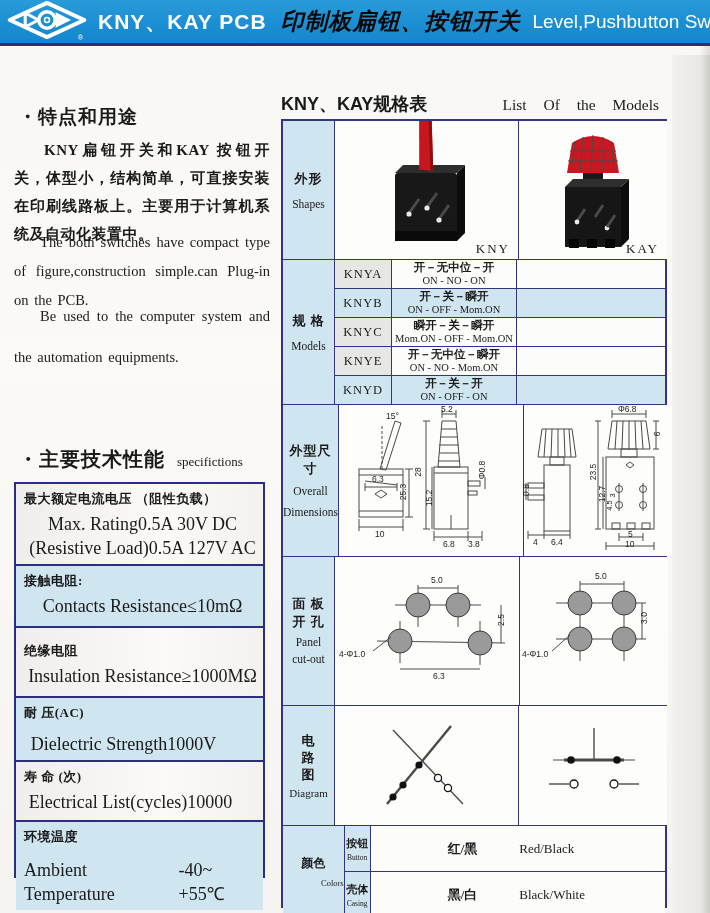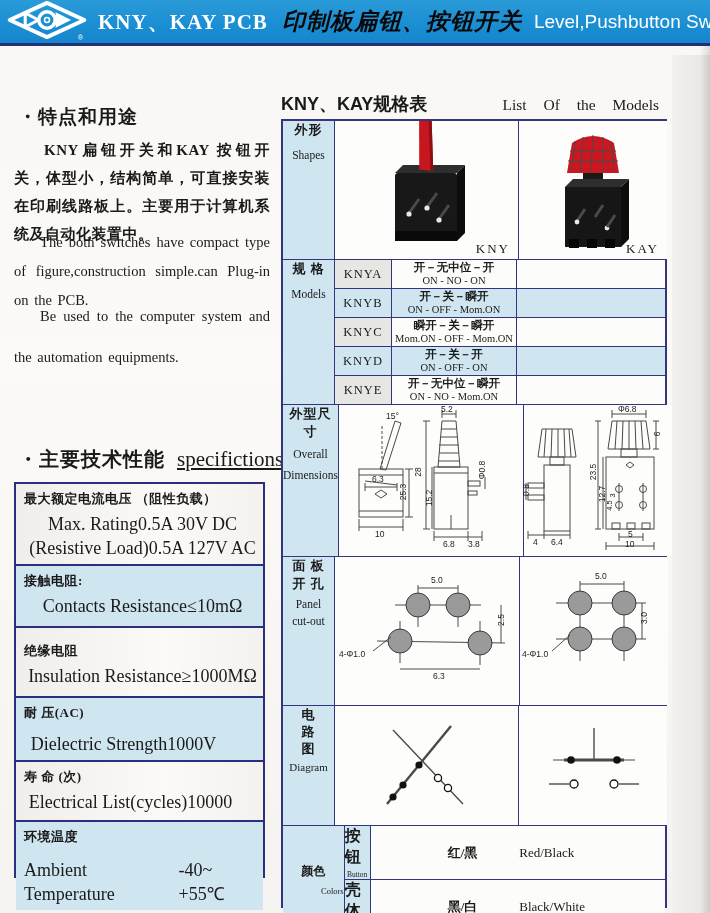--- a/index.html
+++ b/index.html
@@ -14,41 +14,41 @@
   .edge-shade { position:absolute; top:0; right:0; width:10px; height:100%;
     background:linear-gradient(90deg, rgba(0,0,0,0) 0%, rgba(80,80,75,0.18) 100%); }
   .right-margin { position:absolute; top:55px; left:672px; width:38px; height:858px;
     background:linear-gradient(90deg,#f1f0ec,#e7e6e2); }
 
   
   .banner { position:absolute; left:0; top:0; width:710px; height:46px;
     background:linear-gradient(180deg,#2a9bd8 0%,#1b8fd4 55%,#1686cb 100%);
     border-bottom:3px solid #223076; display:flex; align-items:center; }
   .banner .logo { margin-left:6px; flex:0 0 auto; }
-  .banner .brand { color:#ffffff; font-family:Liberation Serif, serif;
+  .banner .brand { color:#ffffff; font-family:Liberation Sans, sans-serif;
     font-size:21px; font-weight:bold; margin-left:10px; letter-spacing:1px; white-space:nowrap; }
   .banner .t-cn { color:#090909; font-family:"Liberation Sans",sans-serif;
     font-size:23px; font-weight:bold; font-style:italic; margin-left:14px;
     letter-spacing:1px; white-space:nowrap; }
   .banner .t-en { color:#ffffff; font-family:"Liberation Sans",sans-serif;
     font-size:19px; margin-left:12px; white-space:nowrap; }
 
   
   .feat-head { position:absolute; left:18px; top:104px; font-family:"Liberation Sans",sans-serif;
     font-size:19px; font-weight:bold; letter-spacing:1px; }
   .feat-cn { position:absolute; left:14px; top:136px; width:256px; font-size:15px; font-weight:bold;
     line-height:28px; text-align:justify; text-indent:2em; letter-spacing:0.5px; }
   .feat-en1 { position:absolute; left:14px; top:228px; width:256px; font-size:14.5px;
     line-height:29px; text-align:justify; text-indent:1.8em; word-spacing:2px; }
   .feat-en2 { position:absolute; left:14px; top:296px; width:256px; font-size:14.5px;
     line-height:41px; text-align:justify; text-indent:1.8em; word-spacing:2px; }
 
   .spec-head { position:absolute; left:18px; top:446px; white-space:nowrap; }
   .spec-head .cn { font-family:"Liberation Sans",sans-serif; font-size:20px; font-weight:bold; letter-spacing:1px; }
-  .spec-head .en { font-size:21px; margin-left:12px;text-decoration:underline; }
+  .spec-head .en { font-size:13px; margin-left:12px; }
 
   .spec-table { position:absolute; left:14px; top:482px; width:251px; height:396px;
     border:2.5px solid #2e2e80; display:flex; flex-direction:column; }
   .spec-row { border-bottom:2px solid #2e2e80; padding:6px 0 4px 8px; position:relative; flex:0 0 auto; }
   .spec-row:last-child { border-bottom:none; flex:1 1 auto; }
   .spec-row.white { background:linear-gradient(90deg,#efeeea 0%,#fbfaf7 60%,#f3f2ee 100%); }
   .spec-row.blue { background:#cfe5f0; }
   .spec-cn { font-size:13px; font-weight:bold; letter-spacing:0.5px; margin-bottom:4px; }
   .spec-line { display:flex; justify-content:center; font-size:18px; line-height:24px; }
   .spec-line .val { padding-right:2px; }
@@ -57,21 +57,21 @@
   .list-title { position:absolute; left:281px; top:92px; width:386px; display:flex; align-items:baseline; }
   .list-title .cn { font-family:"Liberation Sans",sans-serif; font-size:18px; font-weight:bold; }
   .list-title .en { font-size:15.5px; margin-left:auto; word-spacing:13px; padding-right:8px; }
 
   .main-table { position:absolute; left:281px; top:119px; width:386px; height:789px;
     border:2px solid #35357f; display:flex; flex-direction:column; background:#fdfdfb; }
   .mt-row { display:flex; border-bottom:1.5px solid #35357f; }
   .mt-row:last-child { border-bottom:none; }
   .cell { border-right:1.5px solid #35357f; position:relative; }
   .cell:last-child { border-right:none; }
-  .lbl { background:#cfe5f0; display:flex; flex-direction:column; align-items:center; 
+  .lbl { background:#cfe5f0; display:flex; flex-direction:column; align-items:center; justify-content:center;
     text-align:center; }
   .lbl .cn { font-size:13px; font-weight:bold; letter-spacing:1px; }
   .lbl .en { font-size:11.5px; margin-top:10px; }
   .white-cell { background:#fdfdfb; }
 
   
   .row-shapes { flex:0 0 137px; }
   .cap { position:absolute; right:8px; bottom:2px; font-size:13px; letter-spacing:2px; }
 
   
@@ -107,21 +107,21 @@
   .colors-block { flex:0 0 91px; }
   .c-lbl { flex:0 0 26px; border-right:1px solid #35357f; background:#cfe5f0;
     display:flex; flex-direction:column; align-items:center; justify-content:center; }
   .c-lbl .cn { font-size:12px; font-weight:bold; }
   .c-lbl .en { font-size:8.5px; margin-top:6px;padding-left:38px; }
   .c-rows { flex:1 1 auto; display:flex; flex-direction:column; }
   .c-row { flex:1 1 0; display:flex; border-bottom:1.5px solid #35357f; }
   .c-row:last-child { border-bottom:none; }
   .c-part { flex:0 0 26px; border-right:1.5px solid #35357f; background:#cfe5f0;
     display:flex; flex-direction:column; align-items:center; justify-content:center; }
-  .c-part .cn { font-size:16px; font-weight:bold; }
+  .c-part .cn { font-size:11px; font-weight:bold; }
   .c-part .en { font-size:7.5px; margin-top:2px; }
   .c-val { flex:1 1 auto; background:#fcfcfa; display:flex; align-items:center; }
   .c-val .cn { font-size:13px; font-weight:bold; margin-left:77px; }
   .c-val .en { font-size:13px; margin-left:42px; }
 </style>
 </head>
 <body>
 
 <div id="page">
   <div class="right-margin"></div>
@@ -282,33 +282,33 @@
           <div class="m-empty"></div>
         </div>
         <div class="m-row odd">
           <div class="m-name">KNYC</div>
           <div class="m-desc">
               <span class="cn">瞬开－关－瞬开</span>
             <span class="en">Mom.ON - OFF - Mom.ON</span>
             </div>
           <div class="m-empty"></div>
         </div>
+        <div class="m-row odd">
+          <div class="m-name">KNYE</div>
+          <div class="m-desc">
+              <span class="cn">开－无中位－瞬开</span>
+            <span class="en">ON - NO - Mom.ON</span>
+            </div>
+          <div class="m-empty"></div>
+        </div>
         <div class="m-row even">
           <div class="m-name">KNYD</div>
           <div class="m-desc">
               <span class="cn">开－关－开</span>
             <span class="en">ON - OFF - ON</span>
-            </div>
-          <div class="m-empty"></div>
-        </div>
-        <div class="m-row odd">
-          <div class="m-name">KNYE</div>
-          <div class="m-desc">
-              <span class="cn">开－无中位－瞬开</span>
-            <span class="en">ON - NO - Mom.ON</span>
             </div>
           <div class="m-empty"></div>
         </div>
       </div>
     </div>
 
     <div class="mt-row row-dims">
       <div class="cell lbl lbl-3" style="flex:0 0 52px">
         <span class="cn">外型尺寸</span>
         <span class="en">Overall</span>

